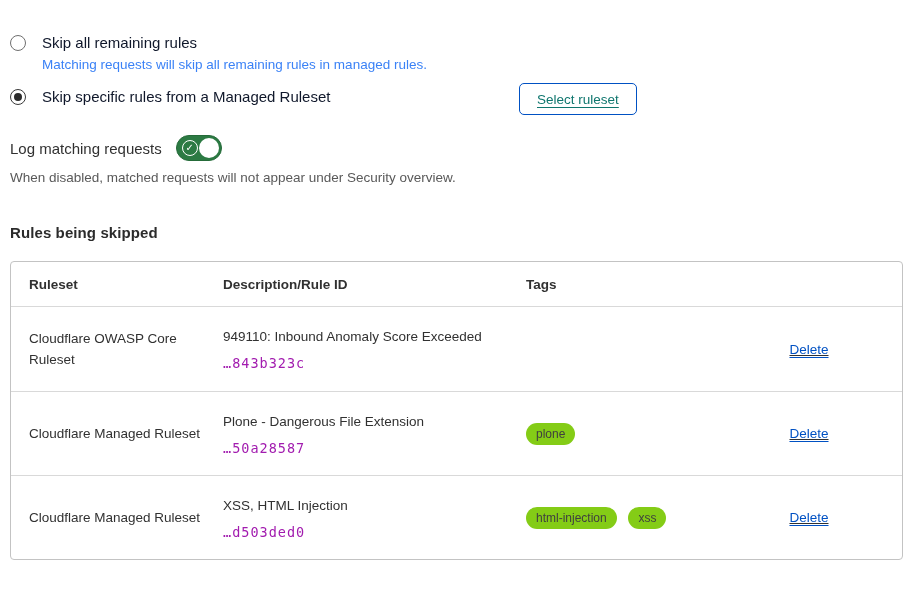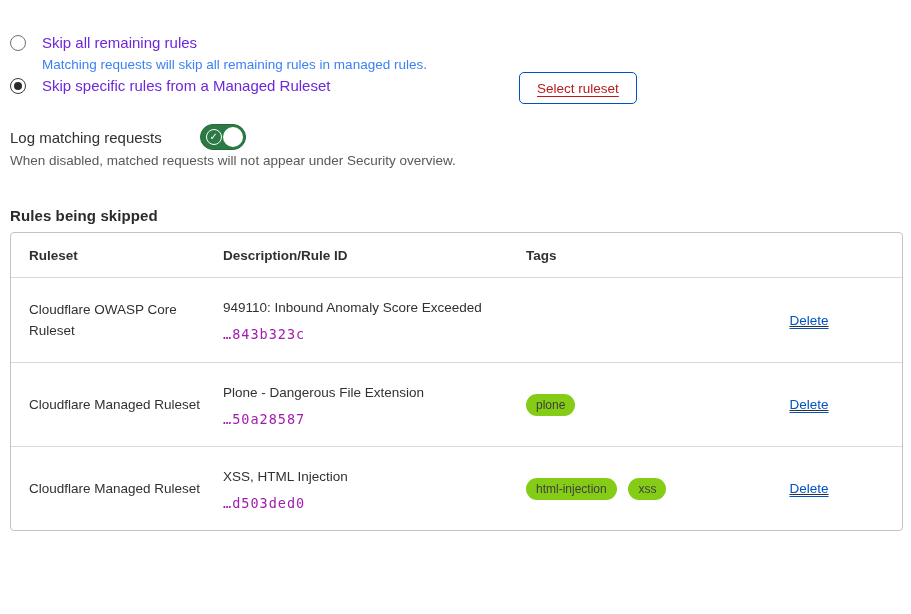--- a/index.html
+++ b/index.html
@@ -14,65 +14,65 @@
   .section-heading {
     font-size: 15px;
     font-weight: 700;
     color: #2b2b2b;
     letter-spacing: 0.1px;
   }
 
   
   .options { margin-top: 20px; }
   .option { display: flex; align-items: flex-start; position: relative; }
-  .option + .option { }
+  .option + .option { margin-top: 11px; }
   .radio {
     width: 16px; height: 16px;
     border-radius: 50%;
     border: 1px solid #6f6f6f;
     background: #fff;
     margin-top: 3px;
     flex: 0 0 16px;
     display: inline-flex;
     align-items: center;
     justify-content: center;
     cursor: pointer;
   }
   .radio.checked { border: 1.5px solid #3a3a3a; }
   .radio.checked::after {
     content: "";
     width: 8px; height: 8px;
     border-radius: 50%;
     background: #2b2b2b;
   }
   .option-text { margin-left: 16px; }
-  .option-label { font-size: 15px; line-height: 21px; color: #6d28d9; }
+  .option-label { font-size: 15px; line-height: 21px; color: #0f172a; }
   .option-desc { font-size: 13.5px; line-height: 20px; color: #3b82f6; margin-top: 2px; }
 
   .select-ruleset-btn {
     position: absolute;
     left: 509px;
     top: -3px;
     height: 32px;
     padding: 0 17px;
     background: #ffffff;
     border: 1px solid #0051c3;
     border-radius: 5px;
-    color: #b91c1c;
+    color: #0f766e;
     font-size: 13.5px;
     font-family: inherit;
     text-decoration: underline;
     text-underline-offset: 3px;
     cursor: pointer;
     display: inline-flex;
     align-items: center;
   }
 
   
-  .toggle-row { margin-top: 28px; display: flex; align-items: center; gap: 24px; }
+  .toggle-row { margin-top: 28px; display: flex; align-items: center; }
   .toggle-label { font-size: 15px; color: #313131; }
   .toggle {
     margin-left: 14px;
     width: 46px; height: 26px;
     border-radius: 13px;
     background: #2c7a43;
     border: 1px solid #256b39;
     position: relative;
     cursor: pointer;
     display: inline-flex;
@@ -90,25 +90,25 @@
     text-align: center;
     font-weight: 700;
   }
   .toggle .knob {
     position: absolute;
     right: 2px; top: 2px;
     width: 20px; height: 20px;
     background: #ffffff;
     border-radius: 50%;
   }
-  .toggle-help { margin-top: 1px; font-size: 13.5px; line-height: 20px; color: #595959; }
+  .toggle-help { margin-top: 7px; font-size: 13.5px; line-height: 20px; color: #595959; }
 
   
   .table-heading { margin-top: 36px; }
-  .rules-table-wrap { margin-top: 8px; }
+  .rules-table-wrap { margin-top: 20px; }
   table.rules {
     width: 891px;
     border-collapse: separate;
     border-spacing: 0;
     table-layout: fixed;
     border: 1px solid #c3c3c3;
     border-radius: 4px;
   }
   table.rules col.c1 { width: 212px; }
   table.rules col.c2 { width: 303px; }

